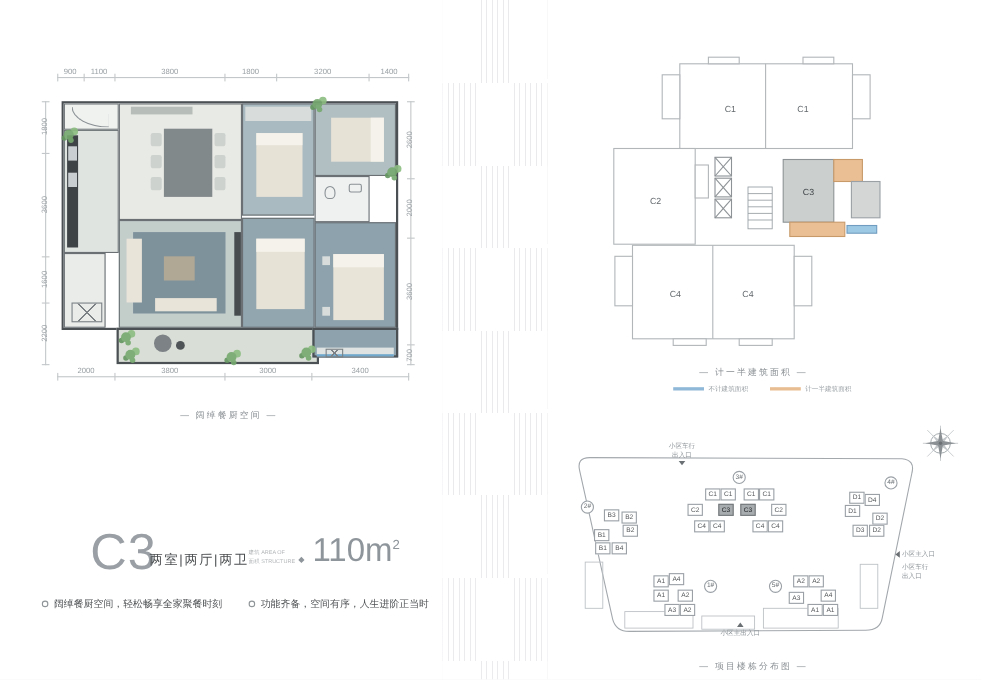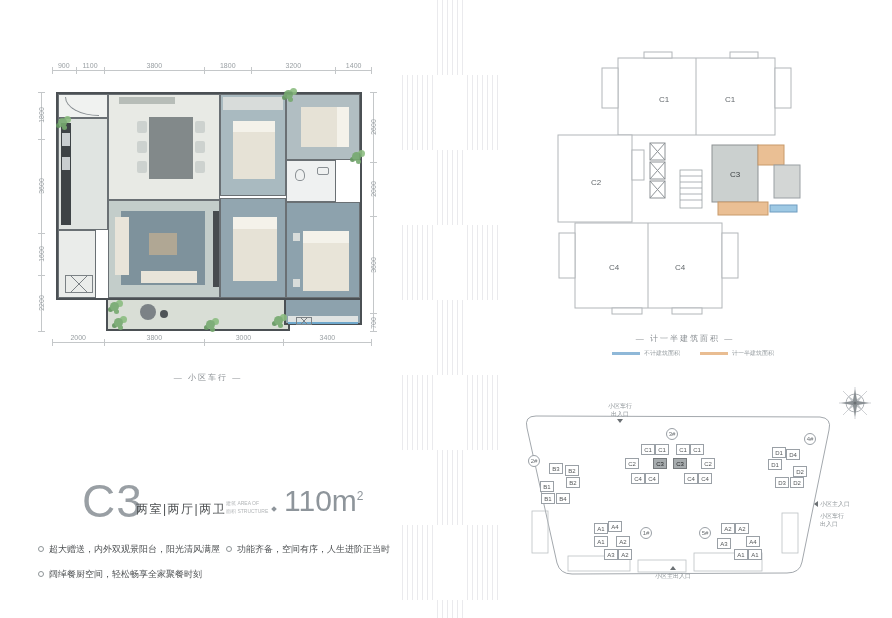--- a/index.html
+++ b/index.html
@@ -198,36 +198,32 @@
     <div class="furn" style="left:104px;top:218px;width:8px;height:8px;border-radius:50%;background:#4f5457;"></div>
     <div class="plant" style="left:54px;top:210px;"></div>
     <div class="plant" style="left:58px;top:226px;"></div>
     <div class="plant" style="left:150px;top:228px;"></div>
     <div class="plant" style="left:218px;top:224px;"></div>
     <div class="plant" style="left:2px;top:26px;"></div>
     <div class="plant" style="left:228px;top:-2px;"></div>
     <div class="plant" style="left:296px;top:60px;"></div>
   </div>
 
-  <div class="caption" style="left:108px;top:372px;width:200px;">— 小区车行 —</div>
+  <div class="caption" style="left:108px;top:372px;width:200px;">— 阔绰餐厨空间 —</div>
 
   <div class="big-code" style="left:82px;top:478px;">C3</div>
   <div class="rooms-label" style="left:136px;top:501px;">两室|两厅|两卫</div>
   <div class="area-mini" style="left:226px;top:500px;">
     <div>建筑 AREA OF</div>
     <div>面积 STRUCTURE</div>
   </div>
   <div class="diamond" style="left:272px;top:507px;"></div>
   <div class="area-val" style="left:284px;top:486px;"><span>110m</span><sup>2</sup></div>
 
   <div class="bullets" style="left:38px;top:543px;width:186px;">
-    <div class="li">
-        <span class="dot"></span>
-        <span>超大赠送，内外双观景阳台，阳光清风满屋</span>
-      </div>
     <div class="li">
         <span class="dot"></span>
         <span>阔绰餐厨空间，轻松畅享全家聚餐时刻</span>
       </div>
   </div>
   <div class="bullets" style="left:226px;top:543px;width:170px;">
     <div class="li">
         <span class="dot"></span>
         <span>功能齐备，空间有序，人生进阶正当时</span>
       </div>
@@ -391,13 +387,14 @@
       <g transform="rotate(45 17 17)" fill="#c3c7ca">
         <polygon points="17,6 19,17 17,28 15,17"></polygon>
         <polygon points="6,17 17,19 28,17 17,15"></polygon>
       </g>
       <polygon points="17,3 19.5,17 17,31 14.5,17" fill="#8a9094"></polygon>
       <polygon points="3,17 17,19.5 31,17 17,14.5" fill="#8a9094"></polygon>
       <circle cx="17" cy="17" r="1.6" fill="#6b7074"></circle>
     </svg>
   </div>
 
+  <div class="caption" style="left:540px;top:600px;width:290px;">— 项目楼栋分布图 —</div>
 </div>
 
 </body></html>

